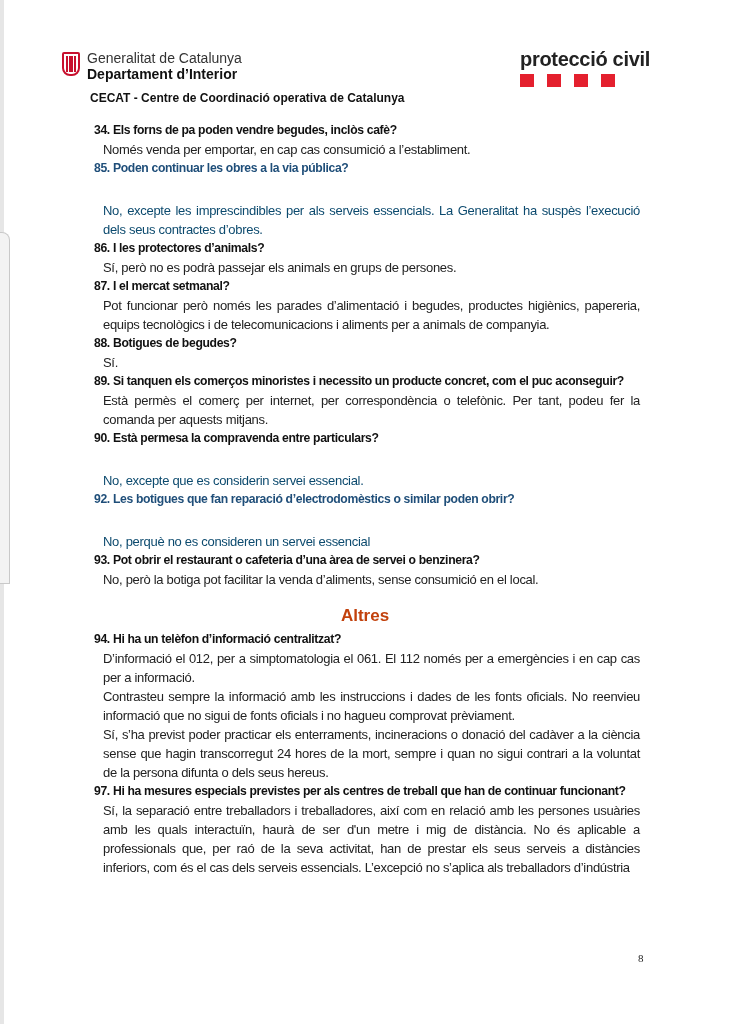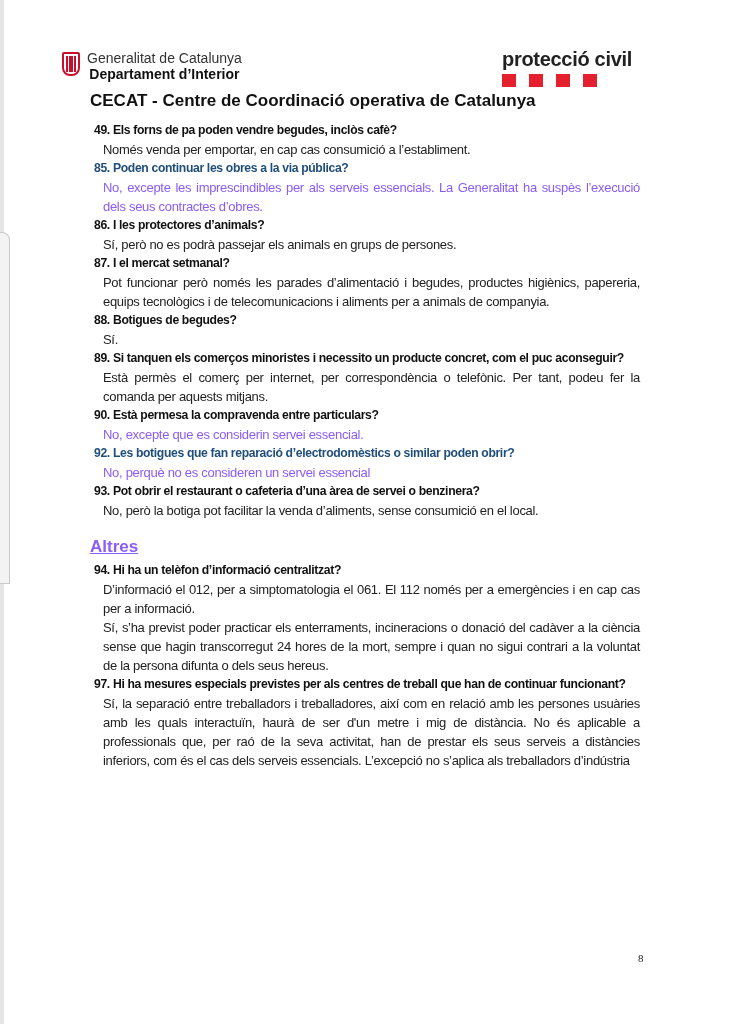--- a/index.html
+++ b/index.html
@@ -10,43 +10,44 @@
     color:#111;
   }
   .left-edge {
     position:absolute; left:0; top:0; width:4px; height:1024px; background:#e6e6e6;
   }
   .edge-tab {
     position:absolute; left:0; top:232px; width:9px; height:350px;
     border:1px solid #c9c9c9; border-left:none; border-radius:0 8px 0 0;
     background:#f3f3f3;
   }
-  .header-left { position:absolute; left:62px; top:50px; display:flex; align-items:flex-start;text-align:center; }
+  .header-left { position:absolute; left:62px; top:50px; display:flex; align-items:flex-start; }
   .gencat-logo { width:18px; height:24px; margin-right:7px; margin-top:2px; position:relative; }
   .gencat-logo .shield {
     width:18px; height:24px; border:2px solid #c8102e; border-radius:2px 2px 8px 8px; box-sizing:border-box;
     display:flex; justify-content:space-evenly; align-items:stretch; padding:2px 1px;
   }
   .gencat-logo .bar { width:2px; background:#c8102e; }
   .gencat-text .line1 { font-size:14px; color:#333; line-height:16px; }
   .gencat-text .line2 { font-size:14px; font-weight:bold; color:#111; line-height:16px; }
-  .cecat { position:absolute; left:90px; top:91px; font-size:17px; font-weight:bold; color:#111; }
-  .pc-logo { position:absolute; left:502px; top:48px; }
+  .cecat { position:absolute; left:90px; top:91px; font-size:12px; font-weight:bold; color:#111; }
+  .pc-logo { position:absolute; left:520px; top:48px; }
   .pc-logo .pc-title { font-size:20px; font-weight:bold; color:#222; letter-spacing:-0.3px; line-height:22px; }
   .pc-logo .squares { display:flex; gap:13px; margin-top:4px; }
   .pc-logo .sq { width:14px; height:13px; background:#e4202e; }
 
   .content { position:absolute; left:94px; top:121px; width:546px; }
   .q { font-family:"Liberation Sans", sans-serif; font-weight:bold; font-size:12.2px; line-height:19px; color:#111; letter-spacing:-0.35px; }
   .a { font-size:13px; line-height:19px; color:#222; padding-left:9px; text-align:justify; letter-spacing:-0.3px; }
   .q.blue { color:#1f4e79; }
-  .a.blue { color:#8b5cf6; }
+  .a.blue { color:#0c4a6e;margin-top:23px; }
   .section-title {
-    font-size:17px; font-weight:bold; text-decoration:underline; color:#8b5cf6;
+    font-size:17px; font-weight:bold; color:#c2410c;
     margin:17px 0 4px -4px;
+    text-align:center;
   }
   .page-num { position:absolute; left:638px; top:952px; font-family:"Liberation Serif", serif; font-size:11px; color:#222; }
 </style>
 </head>
 <body>
 
 <div class="left-edge"></div>
 <div class="edge-tab"></div>
 
 <div class="header-left">
@@ -71,21 +72,21 @@
   <div class="squares">
     <span class="sq"></span>
       <span class="sq"></span>
       <span class="sq"></span>
       <span class="sq"></span>
   </div>
 </div>
 
 <div class="content">
   <div id="block1">
-      <div class="q">49. Els forns de pa poden vendre begudes, inclòs cafè?</div>
+      <div class="q">34. Els forns de pa poden vendre begudes, inclòs cafè?</div>
       <div class="a">Només venda per emportar, en cap cas consumició a l’establiment.</div>
       <div class="q blue">85. Poden continuar les obres a la via pública?</div>
       <div class="a blue">No, excepte les imprescindibles per als serveis essencials. La Generalitat ha suspès l’execució dels seus contractes d’obres.</div>
       <div class="q">86. I les protectores d’animals?</div>
       <div class="a">Sí, però no es podrà passejar els animals en grups de persones.</div>
       <div class="q">87. I el mercat setmanal?</div>
       <div class="a">Pot funcionar però només les parades d’alimentació i begudes, productes higiènics, papereria, equips tecnològics i de telecomunicacions i aliments per a animals de companyia.</div>
       <div class="q">88. Botigues de begudes?</div>
       <div class="a">Sí.</div>
       <div class="q">89. Si tanquen els comerços minoristes i necessito un producte concret, com el puc aconseguir?</div>
@@ -94,19 +95,20 @@
       <div class="a blue">No, excepte que es considerin servei essencial.</div>
       <div class="q blue">92. Les botigues que fan reparació d’electrodomèstics o similar poden obrir?</div>
       <div class="a blue">No, perquè no es consideren un servei essencial</div>
       <div class="q">93. Pot obrir el restaurant o cafeteria d’una àrea de servei o benzinera?</div>
       <div class="a">No, però la botiga pot facilitar la venda d’aliments, sense consumició en el local.</div>
     </div>
   <div class="section-title">Altres</div>
   <div id="block2">
       <div class="q">94. Hi ha un telèfon d’informació centralitzat?</div>
       <div class="a">D’informació el 012, per a simptomatologia el 061. El 112 només per a emergències i en cap cas per a informació.</div>
+      <div class="a">Contrasteu sempre la informació amb les instruccions i dades de les fonts oficials. No reenvieu informació que no sigui de fonts oficials i no hagueu comprovat prèviament.</div>
       <div class="a">Sí, s’ha previst poder practicar els enterraments, incineracions o donació del cadàver a la ciència sense que hagin transcorregut 24 hores de la mort, sempre i quan no sigui contrari a la voluntat de la persona difunta o dels seus hereus.</div>
       <div class="q">97. Hi ha mesures especials previstes per als centres de treball que han de continuar funcionant?</div>
       <div class="a">Sí, la separació entre treballadors i treballadores, així com en relació amb les persones usuàries amb les quals interactuïn, haurà de ser d'un metre i mig de distància. No és aplicable a professionals que, per raó de la seva activitat, han de prestar els seus serveis a distàncies inferiors, com és el cas dels serveis essencials. L’excepció no s’aplica als treballadors d’indústria</div>
     </div>
 </div>
 
 <div class="page-num">8</div>
 
 </body></html>

